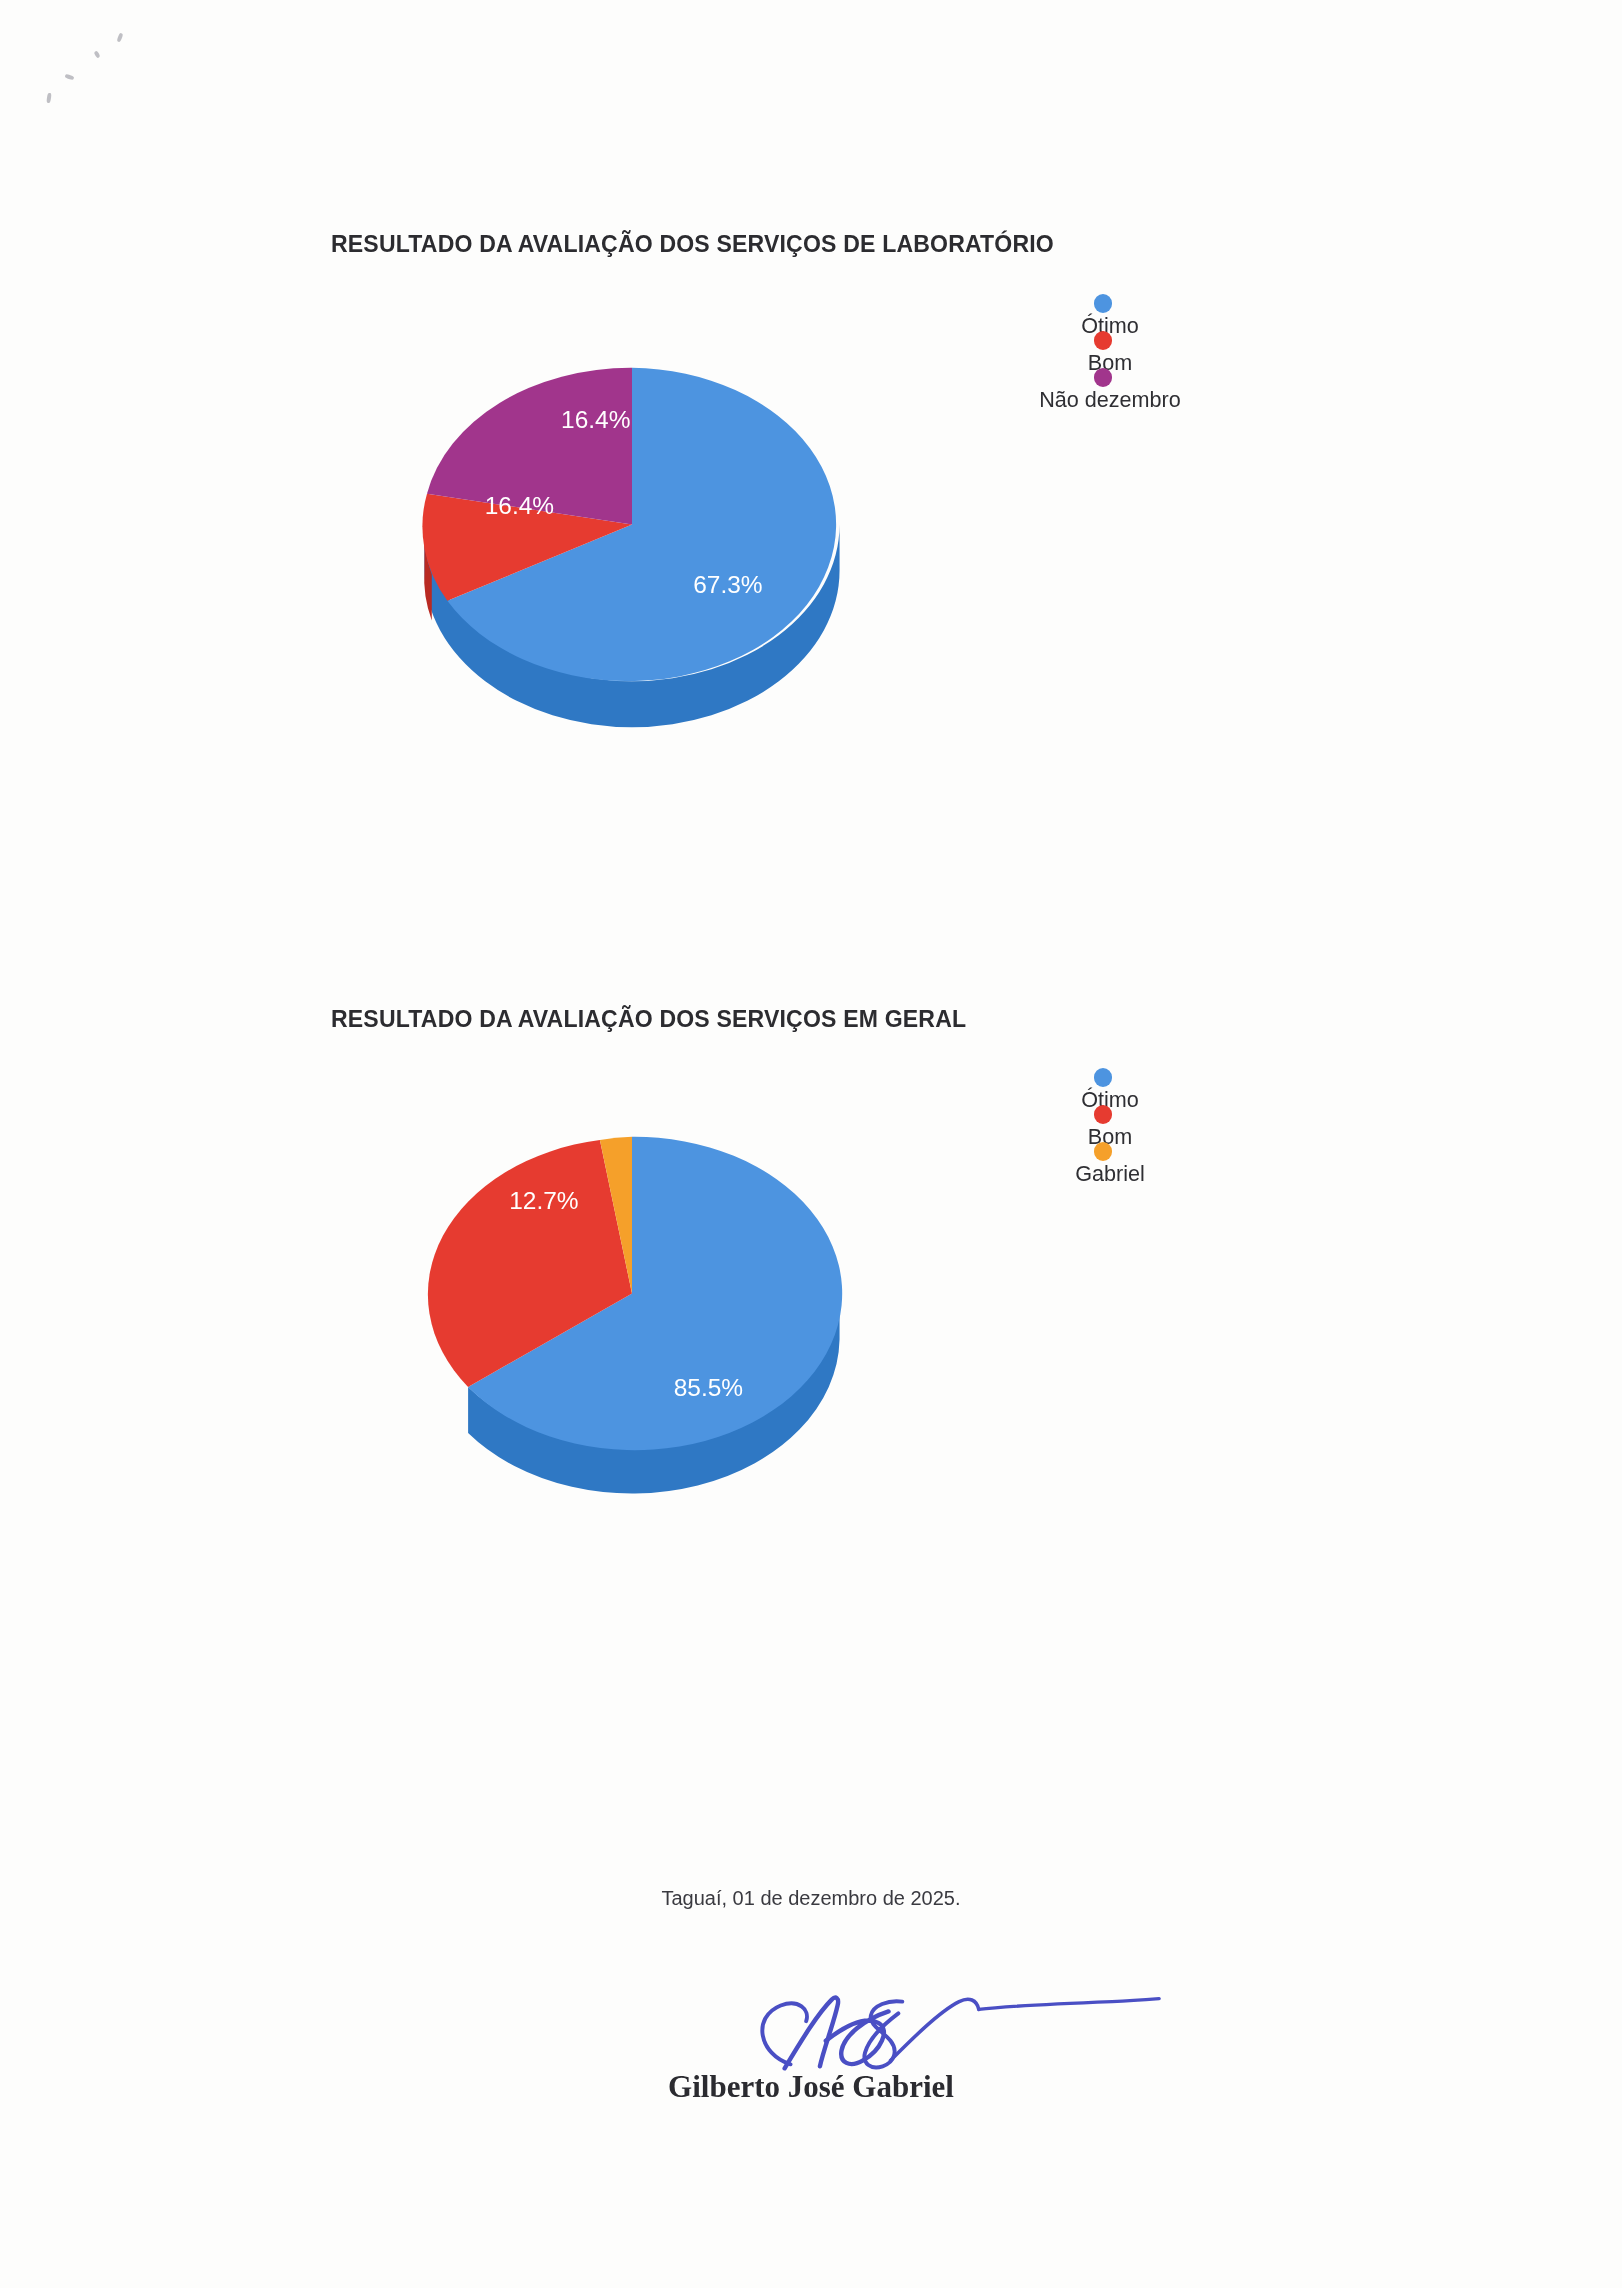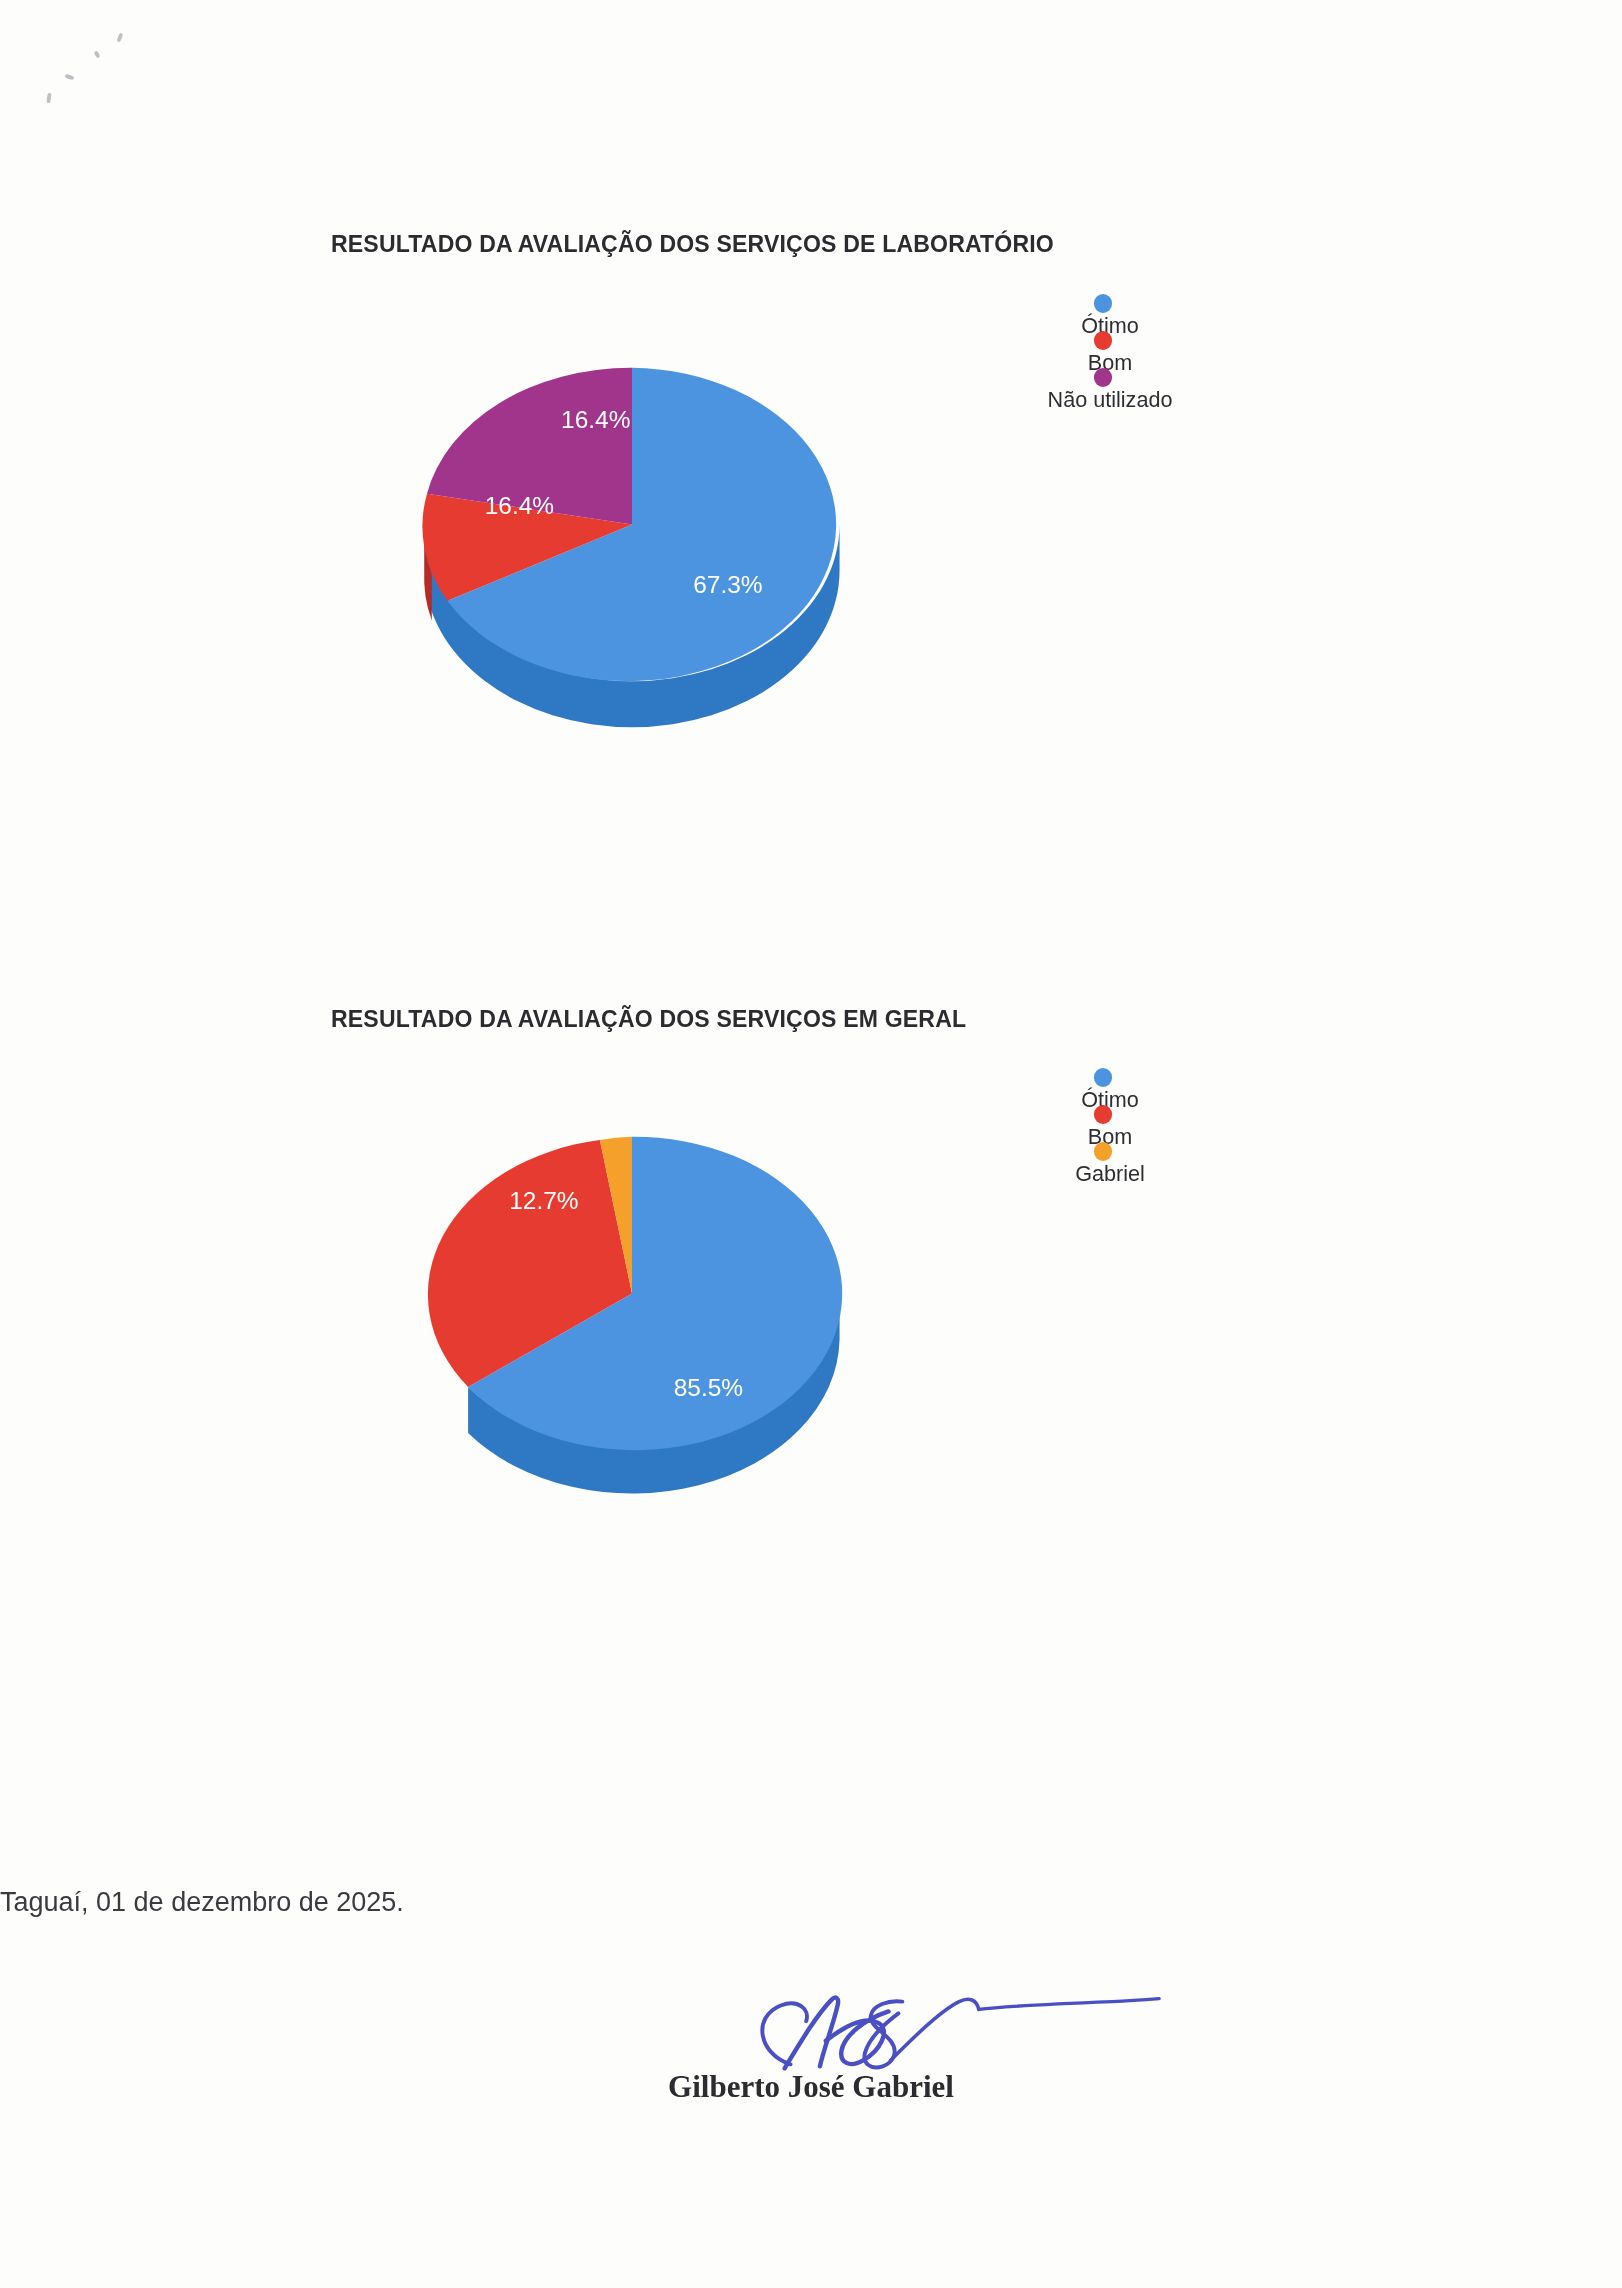--- a/index.html
+++ b/index.html
@@ -79,22 +79,22 @@
     font-size: 21.6px;
     color: #2f2f33;
     font-family: "Liberation Sans", sans-serif;
     white-space: nowrap;
   }
 
   .footer-date {
     position: absolute;
     left: 0;
     width: 1622px;
-    text-align: left;
-    font-size: 27px;
+    text-align: center;
+    font-size: 20px;
     color: #3a3a40;
     font-family: "Liberation Sans", sans-serif;
   }
 
   .sign-name, .sign-role {
     position: absolute;
     left: 0;
     width: 1622px;
     text-align: center;
     font-weight: bold;
@@ -163,21 +163,21 @@
       <div class="legend-row">
         <span class="legend-swatch" style="background:#4d94e0;"></span>
         <span class="legend-label">Ótimo</span>
       </div>
       <div class="legend-row">
         <span class="legend-swatch" style="background:#e63b30;"></span>
         <span class="legend-label">Bom</span>
       </div>
       <div class="legend-row">
         <span class="legend-swatch" style="background:#a1358c;"></span>
-        <span class="legend-label">Não utilizado</span>
+        <span class="legend-label">Não dezembro</span>
       </div>
     </div>
   </div>
 
   <div class="chart-block" style="top:0;">
     <div class="chart-title" style="top:1005px;">RESULTADO DA AVALIAÇÃO DOS SERVIÇOS EM GERAL</div>
 
     <div class="pie-wrap" style="left:387px;top:1083px;">
       <svg class="pie-svg" viewBox="0 0 500 430">
 

